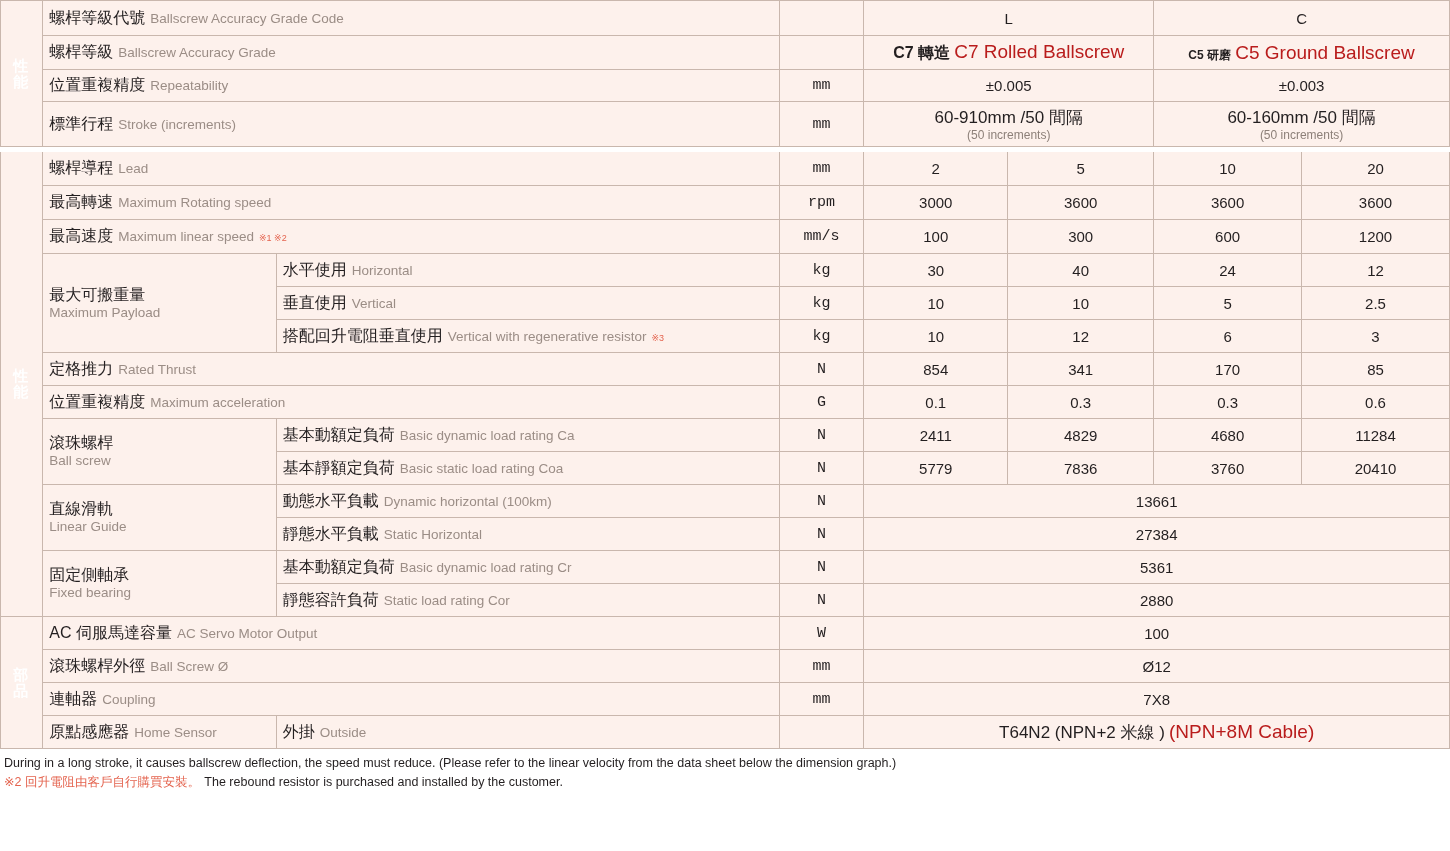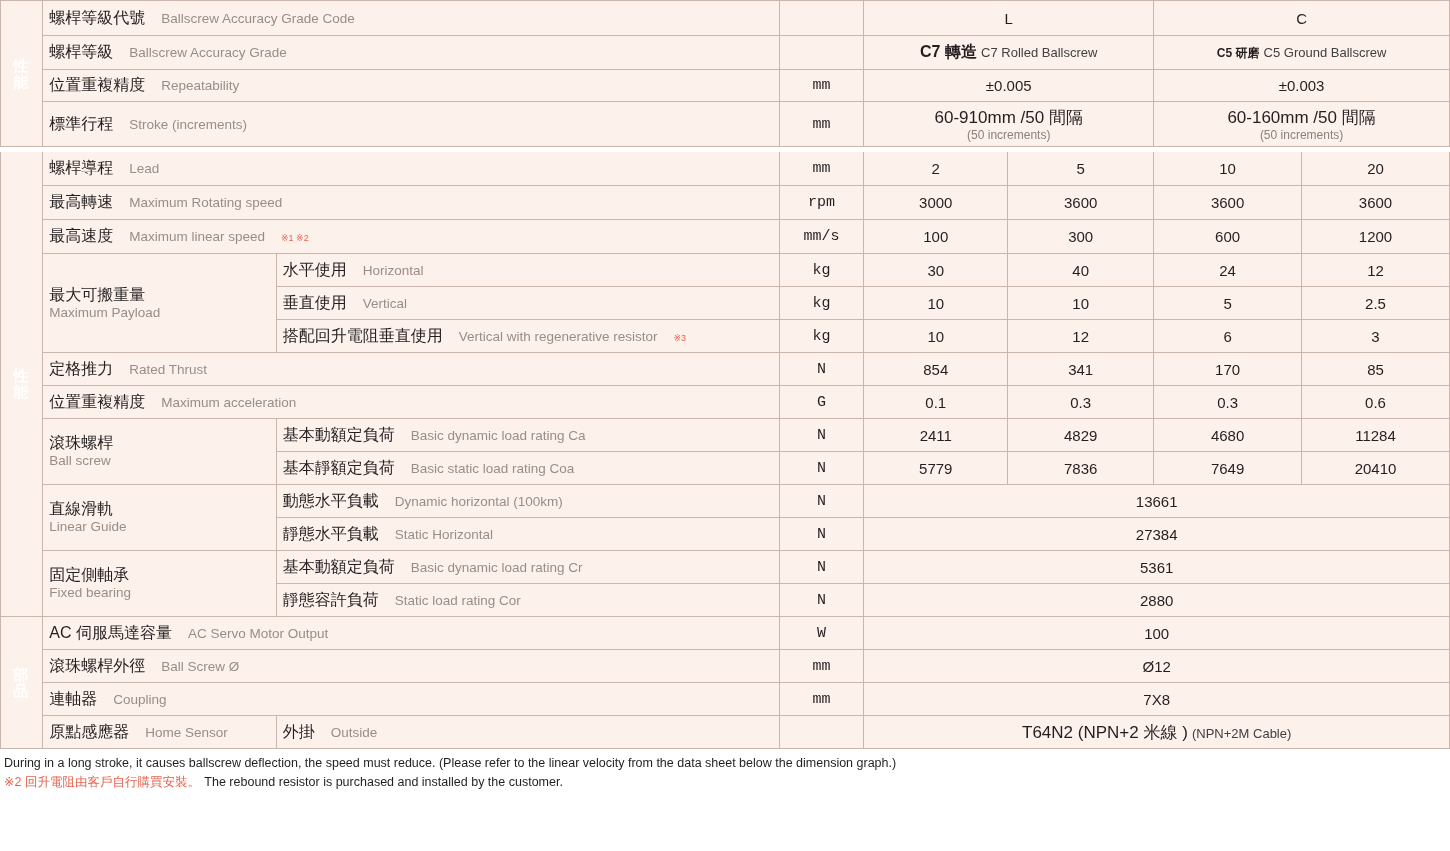--- a/index.html
+++ b/index.html
@@ -43,34 +43,34 @@
     letter-spacing:2px;
   }
   td.sect span{display:block;}
 
   
   td.lbl{background:#fbe9e2;}
   td.lbl2{background:#fbe9e2;}
   .zh{color:#231f20;}
   .en{color:#9b8d86;font-size:13.5px;}
   .sup{color:#e4644f;font-size:9px;vertical-align:super;}
-  .lblrow{display:flex;align-items:baseline;gap:16px;white-space:nowrap;}
+  .lblrow{display:flex;align-items:baseline;gap:5px;white-space:nowrap;}
   .lblrow .zh{font-size:16px;}
   .stack{line-height:1.25;}
   .stack .zh{font-size:16px;display:block;}
   .stack .en{display:block;font-size:13.5px;}
 
   td.unit{
     background:#fbe9e2;text-align:center;width:84px;font-size:16px;color:#231f20;font-family:Liberation Mono, monospace;
   }
   td.val{
     background:#ffffff;text-align:center;font-size:17px;color:#231f20;
   }
   td.val .en{font-size:12px;color:#8d8079;display:block;line-height:1.1;}
-  td.val .inline-en{font-size:13px;color:#404040;margin-top:36px;}
+  td.val .inline-en{font-size:19px;color:#b91c1c;margin-top:36px;}
   .grade{font-size:19px;}
 
   
   .notes{padding:6px 0 0 4px;line-height:1.28;}
   .notes .zhline{color:#e4644f;font-size:12.5px;}
   .notes .enline{color:#231f20;font-size:12.5px;}
 </style>
 </head>
 <body>
 
@@ -296,21 +296,21 @@
     <tr>
       <td class="lbl2" style="height:32px">
         <div class="lblrow">
           <span class="zh">基本靜額定負荷</span>
           <span class="en">Basic static load rating Coa</span>
         </div>
       </td>
       <td class="unit">N</td>
       <td class="val">5779</td>
       <td class="val">7836</td>
-      <td class="val">7649</td>
+      <td class="val">3760</td>
       <td class="val">20410</td>
     </tr>
 
     <tr>
       <td class="lbl stack" rowspan="2">
         <span class="zh">直線滑軌</span>
         <span class="en">Linear Guide</span>
       </td>
       <td class="lbl2" style="height:32px">
         <div class="lblrow">
@@ -399,21 +399,21 @@
       </td>
       <td class="lbl2">
         <div class="lblrow">
           <span class="zh">外掛</span>
           <span class="en">Outside</span>
         </div>
       </td>
       <td class="unit"></td>
       <td class="val" colspan="4">
         <span style="font-size:17px">T64N2 (NPN+2 米線 )</span>
-        <span class="inline-en">(NPN+2M Cable)</span>
+        <span class="inline-en">(NPN+8M Cable)</span>
       </td>
     </tr>
   </tbody>
     </table>
 
   <div class="notes">
     <div class="enline">During in a long stroke, it causes ballscrew deflection, the speed must reduce. (Please refer to the linear velocity from the data sheet below the dimension graph.)</div>
     <div>
       <span class="zhline">※2 回升電阻由客戶自行購買安裝。</span>
       <span class="enline">The rebound resistor is purchased and installed by the customer.</span>

